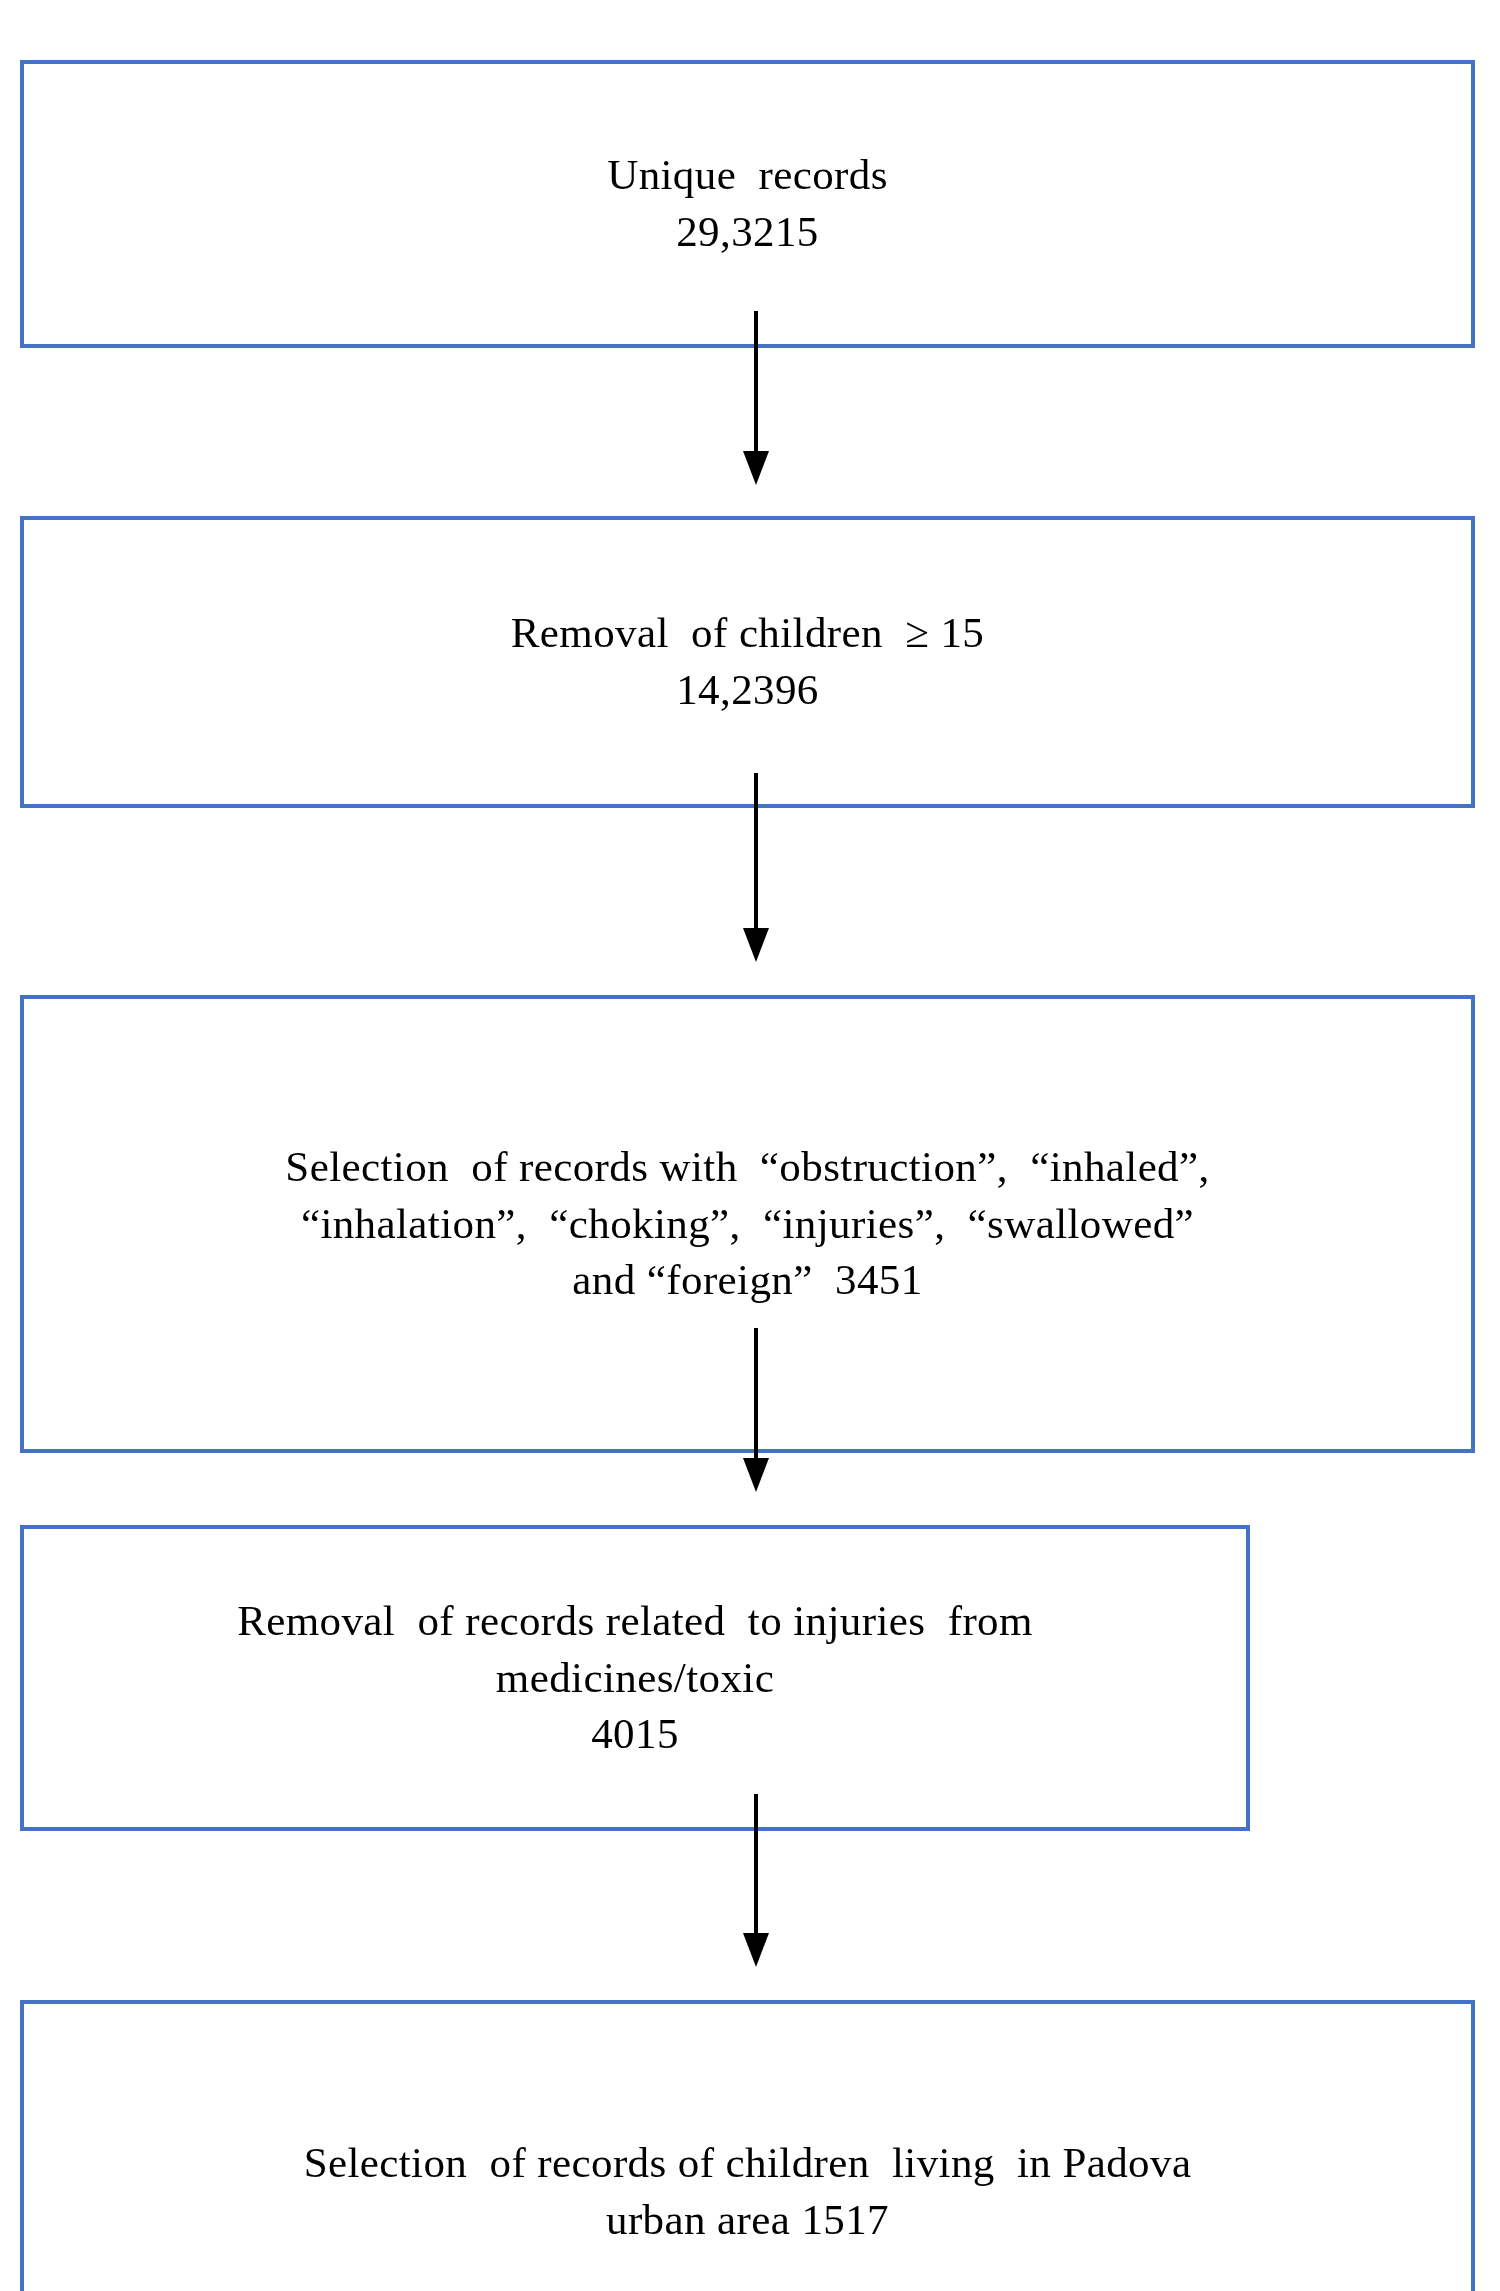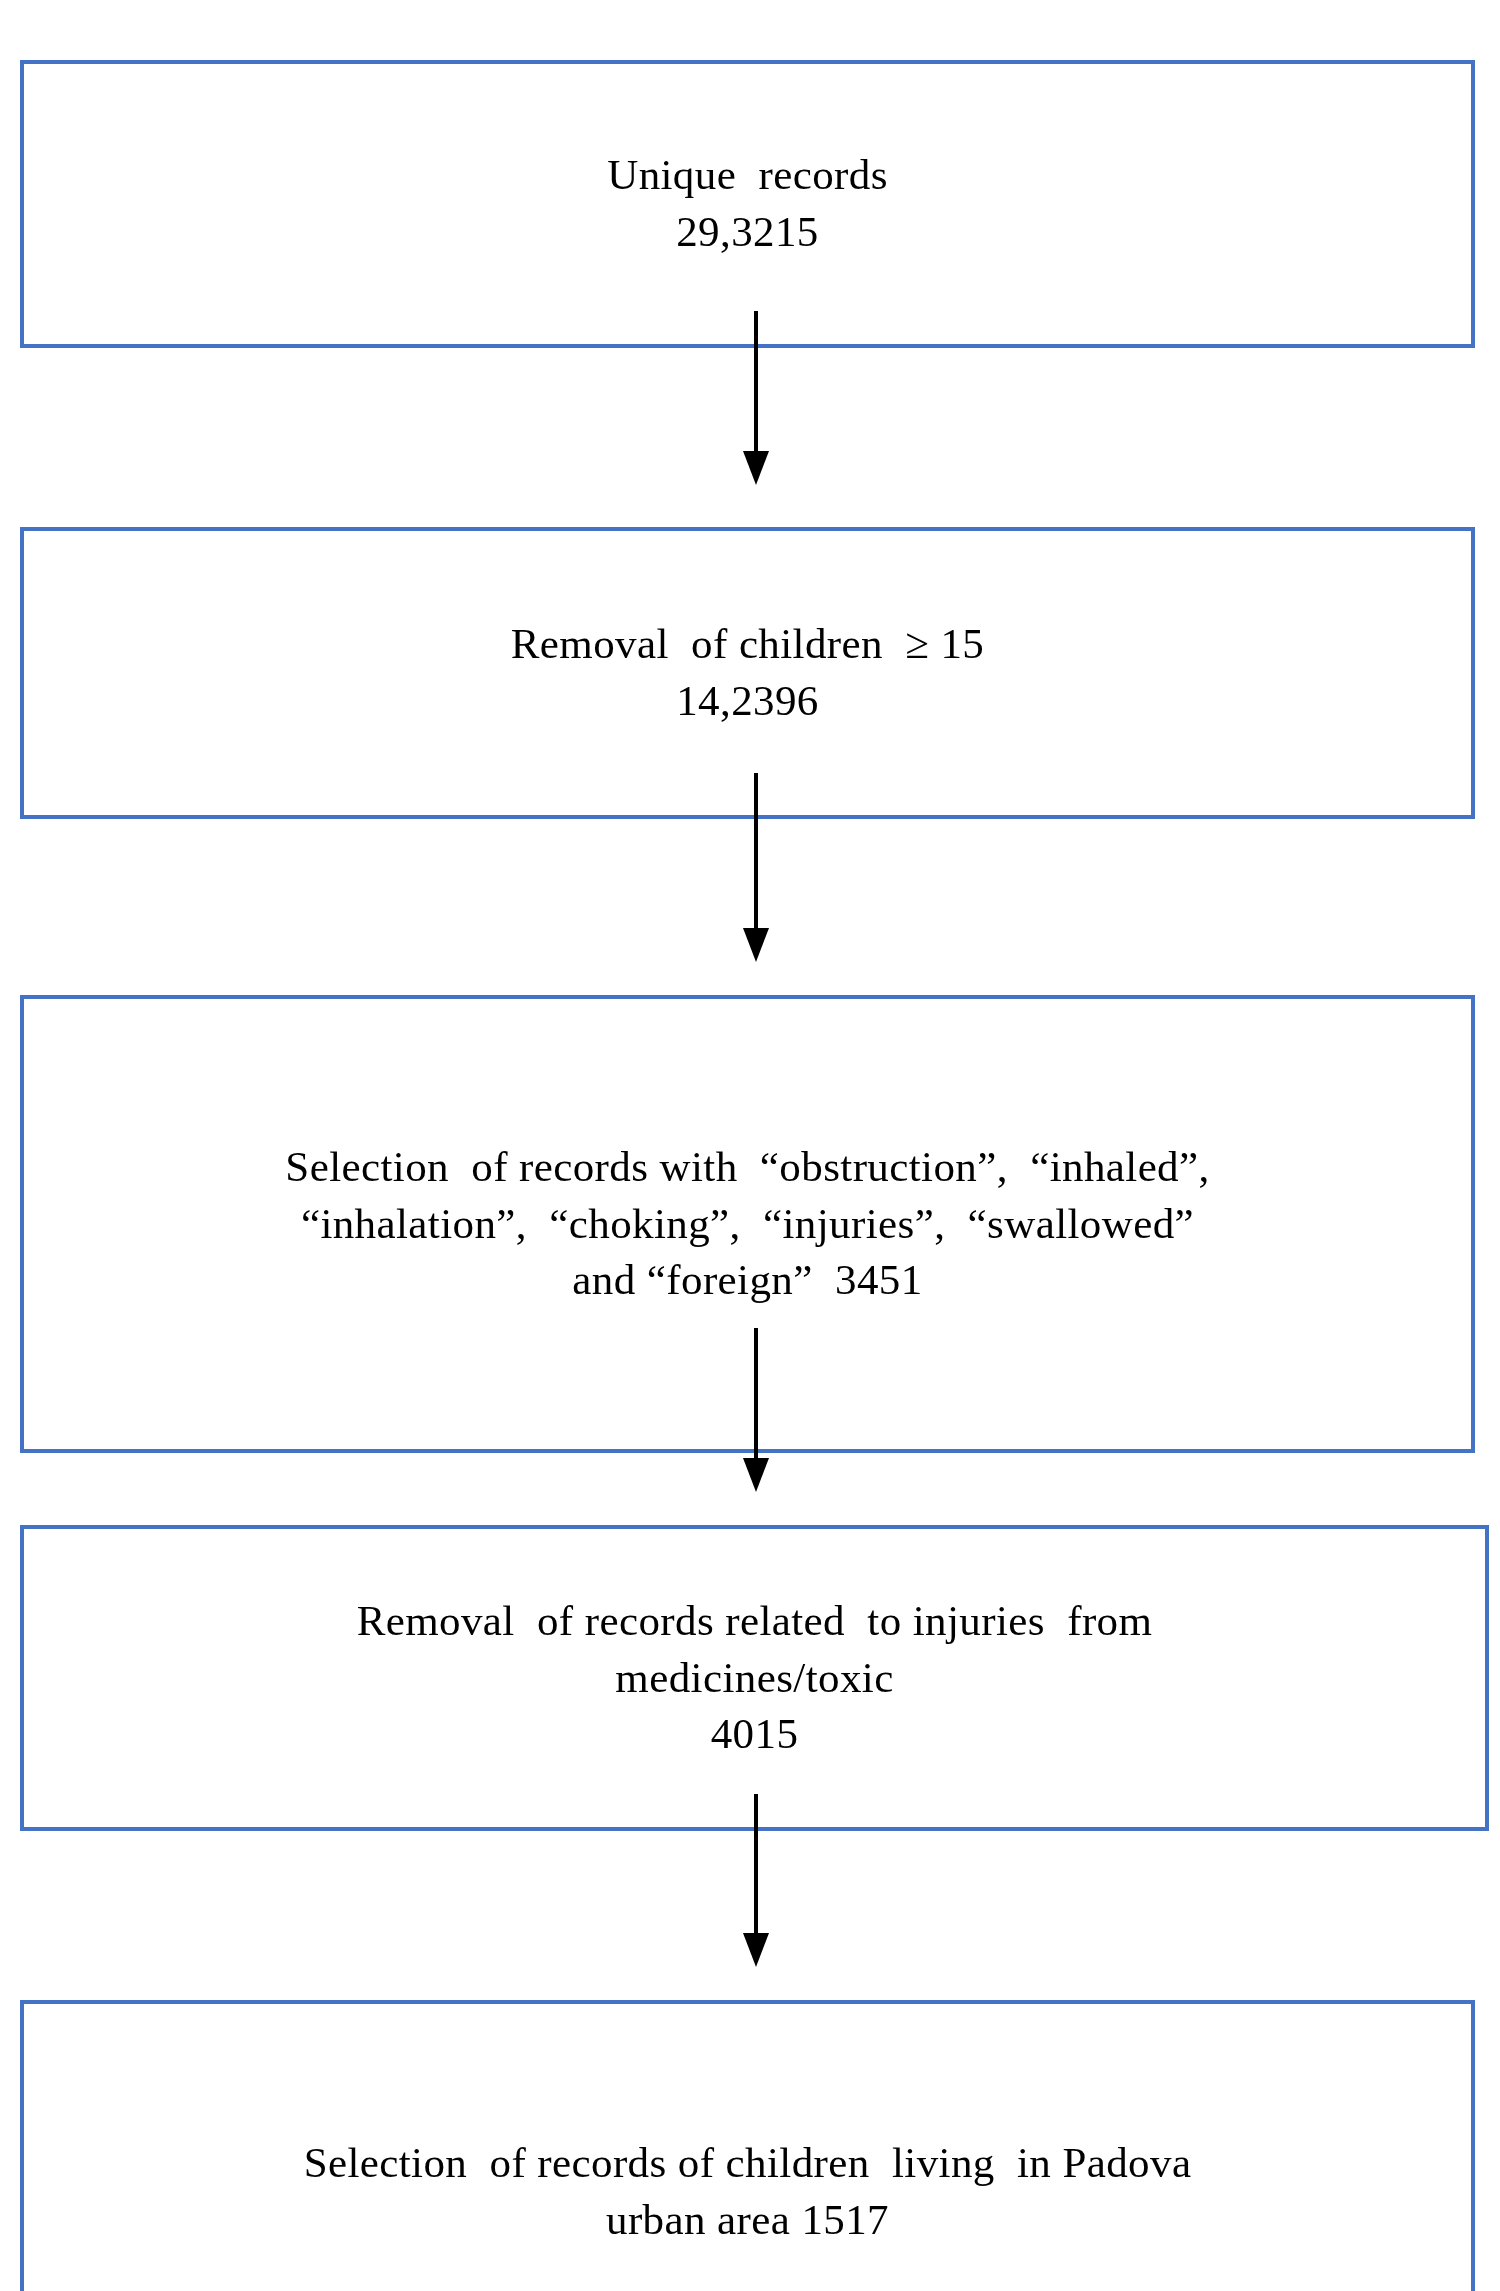--- a/index.html
+++ b/index.html
@@ -44,23 +44,23 @@
     text-align: center;
     font-size: 43px;
     line-height: 1.32;
     letter-spacing: 0.4px;
     white-space: pre;
     color: #000000;
   }
 
   
   #box-unique-records   { left: 20px; top: 25px;   width: 1455px; height: 288px; }
-  #box-removal-age      { left: 20px; top: 492px;  width: 1455px; height: 292px; }
+  #box-removal-age      { left: 20px; top: 481px;  width: 1455px; height: 292px; }
   #box-selection-terms  { left: 20px; top: 960px;  width: 1455px; height: 458px; }
-  #box-removal-medicine { left: 20px; top: 1490px; width: 1469px; height: 306px; }
+  #box-removal-medicine { left: 20px; top: 1490px; width: 1230px; height: 306px; }
   #box-selection-padova { left: 20px; top: 1965px; width: 1455px; height: 384px; }
 
   
   .connector {
     position: absolute;
     left: 736px;
     width: 40px;
   }
   .connector svg { display: block; }
 

